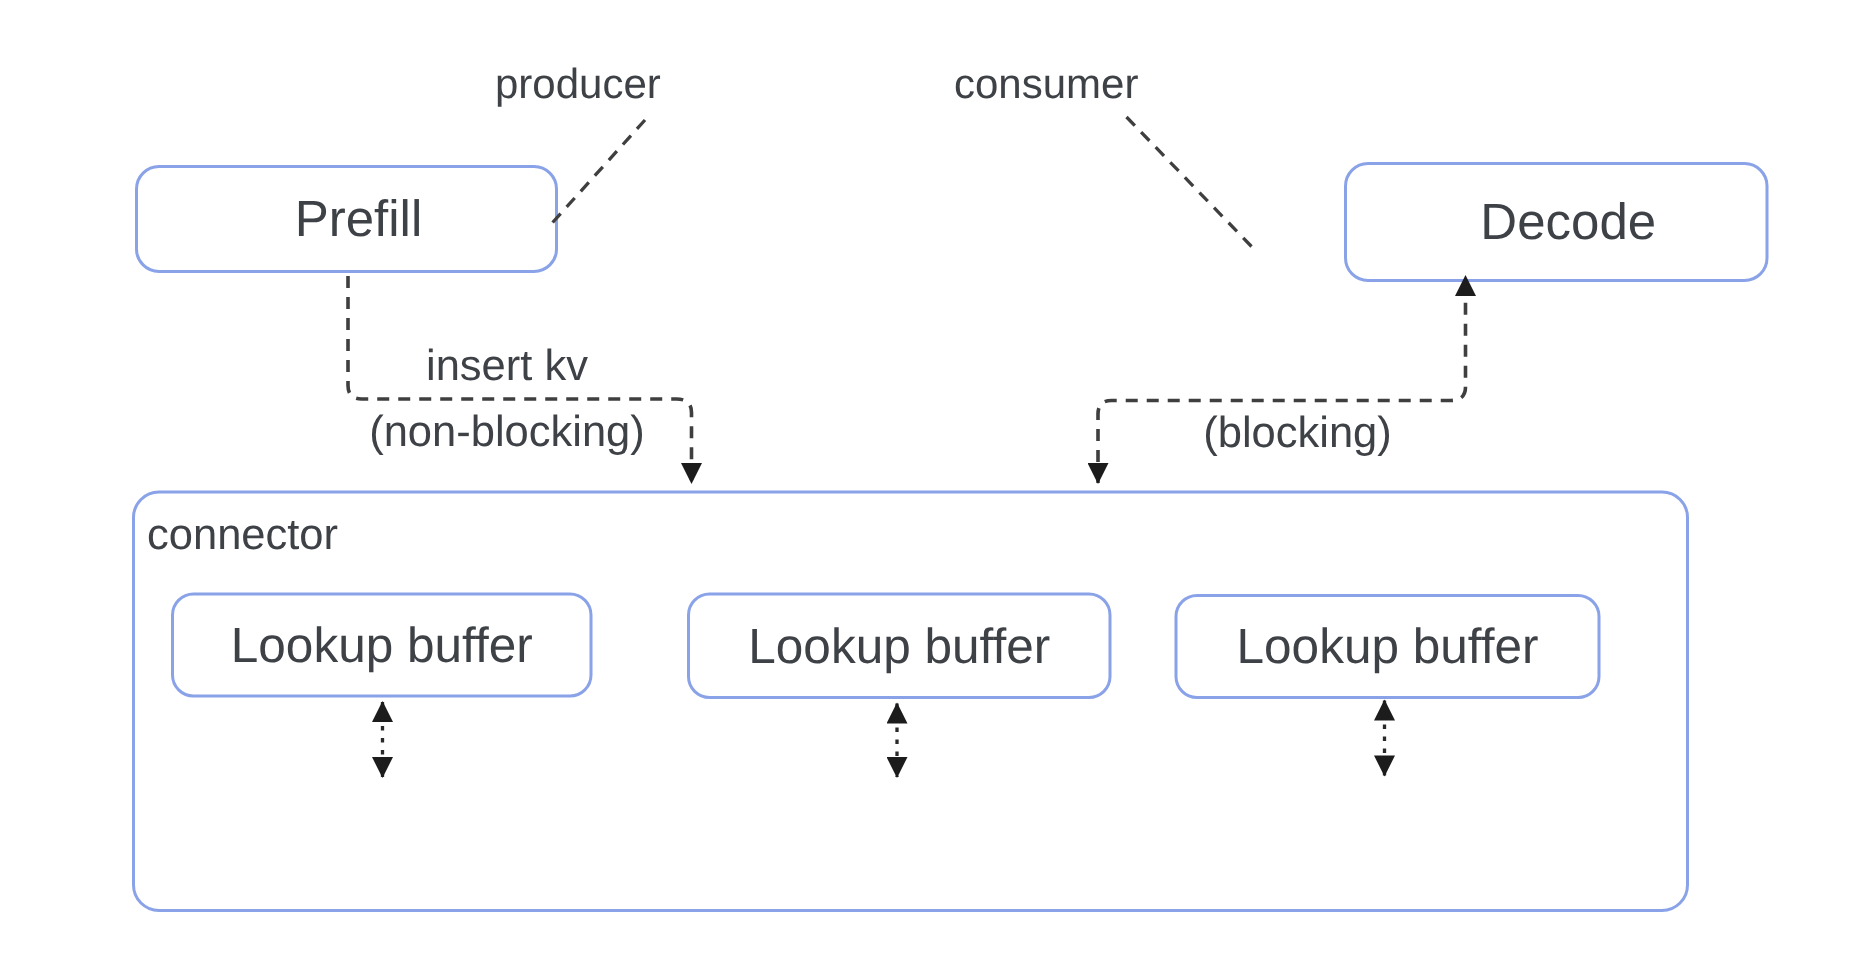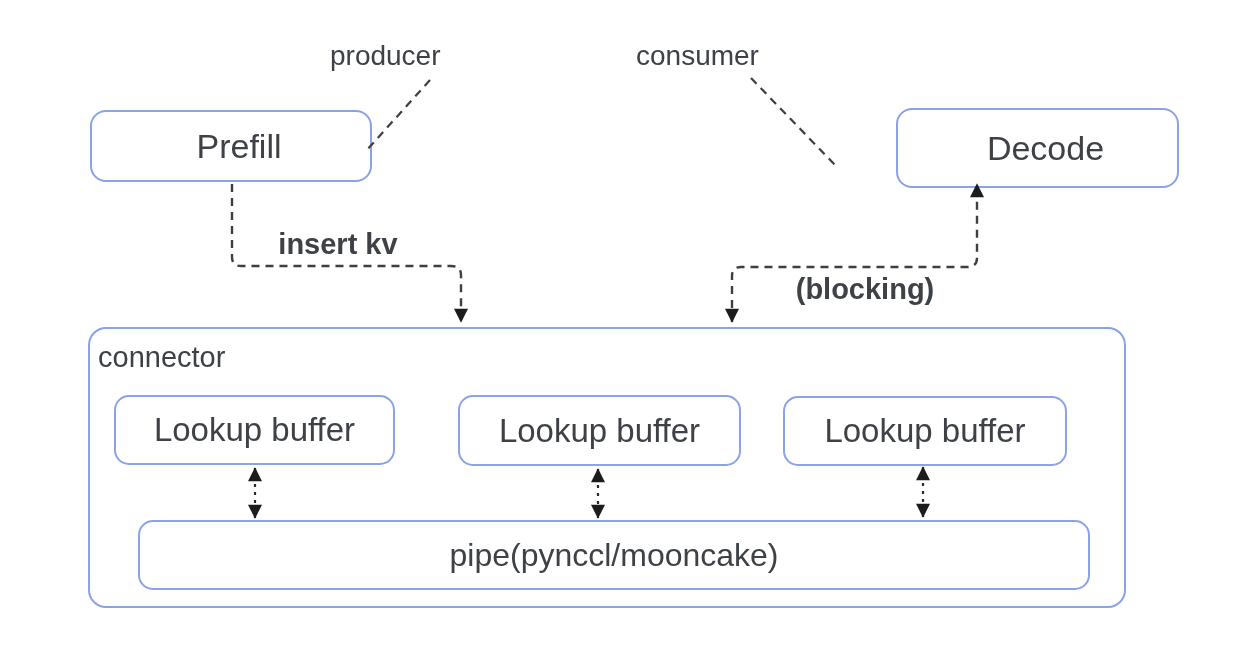--- a/index.html
+++ b/index.html
@@ -29,21 +29,20 @@
   .lookup{border-radius:15px;font-size:33px;}
   .pipe{border-radius:15px;font-size:32px;}
   .container-box{border-radius:18px;}
   .annot{
     position:absolute;
     font-size:29px;
     text-align:center;
     color:var(--text);
     line-height:34px;
     white-space:nowrap;
-    font-weight:bold;
   }
   .toplabel{
     position:absolute;
     font-size:28px;
     text-align:left;
     color:var(--text);
     white-space:nowrap;
   }
   .connector-label{
     position:absolute;
@@ -65,39 +64,37 @@
   <div class="toplabel" style="left:636px;top:40px;width:210px;">consumer</div>
 
   <div class="box node" style="left:90px;top:110px;width:282px;height:72px;">
     <span>Prefill</span>
   </div>
   <div class="box node" style="left:868px;top:108px;width:283px;height:80px;margin-left:28px;">
     <span>Decode</span>
   </div>
 
   <div class="annot" style="left:238px;top:227px;width:200px;">insert kv</div>
+  <div class="annot" style="left:228px;top:271px;width:220px;">(non-blocking)</div>
 
   <div class="annot" style="left:755px;top:272px;width:220px;">(blocking)</div>
 
   <div class="box container-box" style="left:88px;top:327px;width:1038px;height:281px;"></div>
   <div class="connector-label" style="left:98px;top:341px;">connector</div>
 
   <div class="box lookup" style="left:114px;top:395px;width:281px;height:70px;">
     <span>Lookup buffer</span>
   </div>
   <div class="box lookup" style="left:458px;top:395px;width:283px;height:71px;">
     <span>Lookup buffer</span>
   </div>
   <div class="box lookup" style="left:783px;top:396px;width:284px;height:70px;">
     <span>Lookup buffer</span>
   </div>
 
-  <div class="box pipe" style="left:138px;top:520px;width:952px;height:70px;">
-    <span>pipe(pynccl/mooncake)</span>
-  </div>
 
   <svg class="overlay" width="1239" height="651" viewBox="0 0 1239 651">
     <defs>
       <marker id="arr" viewBox="0 0 10 10" refX="9.5" refY="5" markerWidth="16" markerHeight="14" markerUnits="userSpaceOnUse" orient="auto-start-reverse">
         <polygon points="0,0 10,5 0,10" fill="#1c1c1c"></polygon>
       </marker>
       <marker id="arrEnd" viewBox="0 0 10 10" refX="9.5" refY="5" markerWidth="16" markerHeight="14" markerUnits="userSpaceOnUse" orient="auto">
         <polygon points="0,0 10,5 0,10" fill="#1c1c1c"></polygon>
       </marker>
     </defs>

